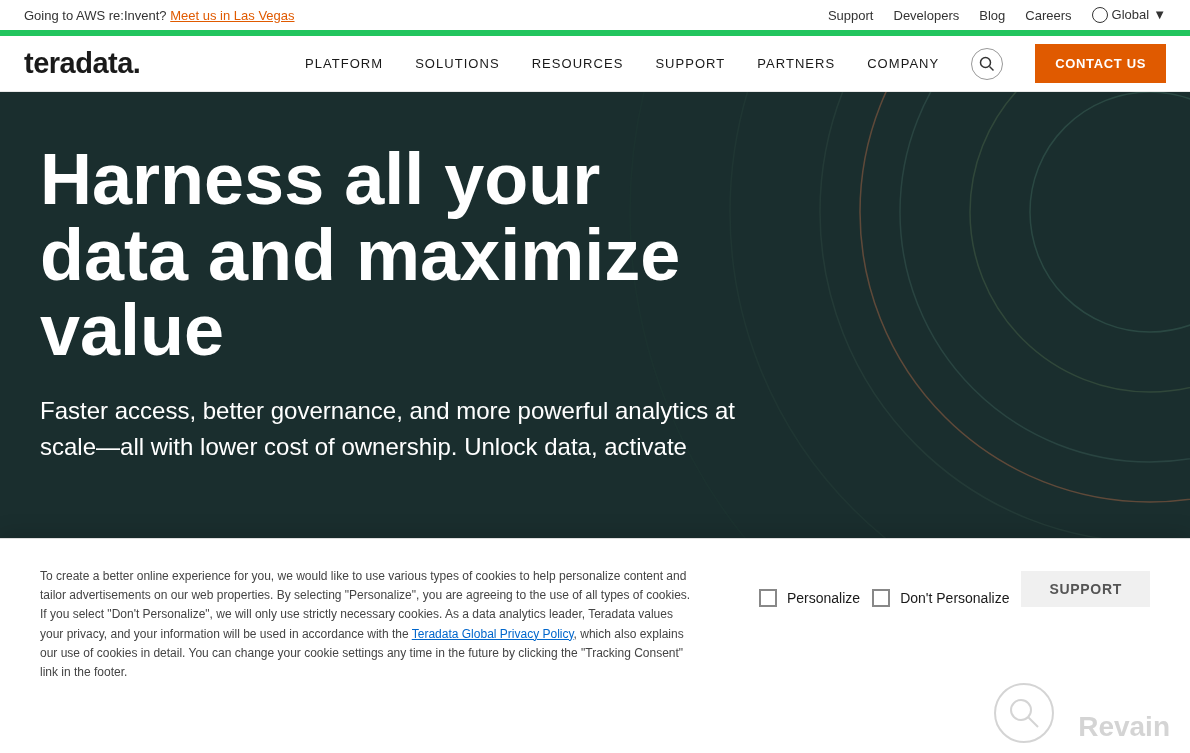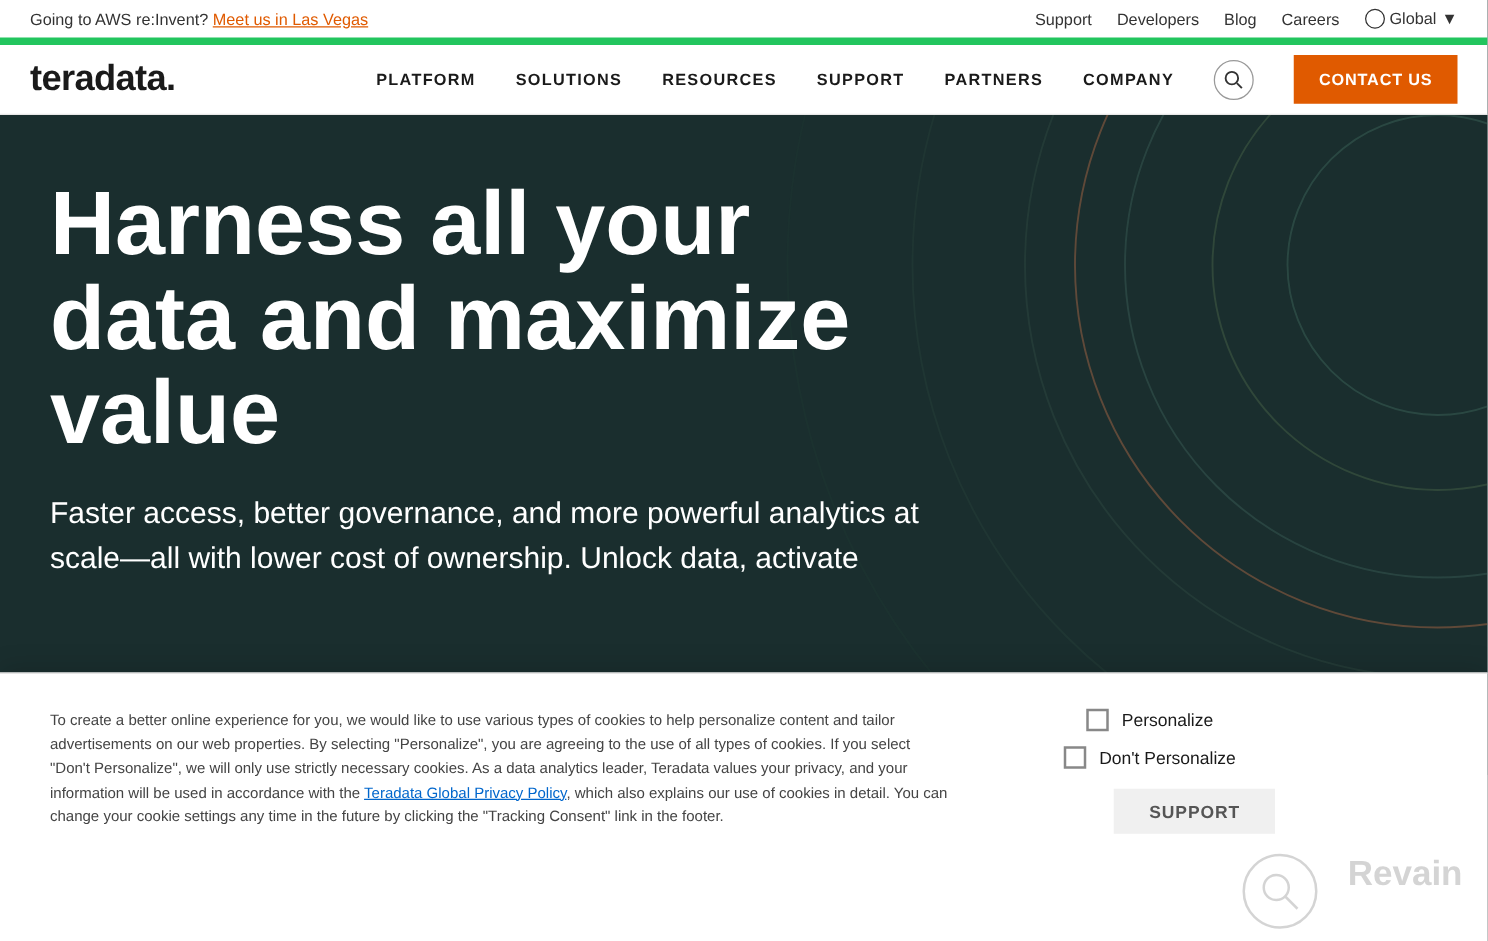--- a/index.html
+++ b/index.html
@@ -36,21 +36,21 @@
     .logo {
       font-size: 29px;
       font-weight: bold;
       color: #e05a00;
       letter-spacing: -0.5px;
     }
     .logo-text { color: #1a1a1a; }
     .nav-links { display: flex; align-items: center; gap: 32px; }
     .nav-link {
       font-size: 13px;
-      font-weight: 700;
+      font-weight: 400;
       letter-spacing: 0.08em;
       color: #1a1a1a;
       text-transform: uppercase;
       cursor: pointer;
       text-decoration: none;
     }
     .search-icon-nav {
       width: 32px; height: 32px;
       border: 1.5px solid #999;
       border-radius: 50%;
@@ -152,21 +152,21 @@
       color: #555;
       cursor: pointer;
       margin-top: 4px;
       align-self: flex-end;
     }
     .revain-watermark {
       position: absolute;
       bottom: 10px;
       right: 20px;
       display: flex;
-      align-items: flex-start;
+      align-items: flex-end;
       gap: 24px;
       opacity: 0.5;
     }
     .revain-logo-icon {
       width: 60px;
       height: 60px;
       border: 2px solid #aaa;
       border-radius: 50%;
       display: flex;
       align-items: center;
@@ -249,21 +249,21 @@
 
   <h1 class="hero-title">Harness all your data and maximize value</h1>
   <p class="hero-subtitle">Faster access, better governance, and more powerful analytics at scale—all with lower cost of ownership. Unlock data, activate</p>
 </div>
 
 <div class="cookie-overlay">
   <div class="cookie-body">
     <div class="cookie-text-col">
       <span>To create a better online experience for you, we would like to use various types of cookies to help personalize content and tailor advertisements on our web properties. By selecting "Personalize", you are agreeing to the use of all types of cookies. If you select "Don't Personalize", we will only use strictly necessary cookies. As a data analytics leader, Teradata values your privacy, and your information will be used in accordance with the </span><a href="#">Teradata Global Privacy Policy</a><span>, which also explains our use of cookies in detail. You can change your cookie settings any time in the future by clicking the "Tracking Consent" link in the footer.</span>
     </div>
-    <div style="display:flex;flex-direction:column;align-items:center;gap:12px;min-width:200px;">
+    <div style="display:flex;flex-direction:row;align-items:flex-end;gap:12px;min-width:200px;">
       <div class="cookie-option">
         <div class="cookie-checkbox"></div>
         <span>Personalize</span>
       </div>
       <div class="cookie-option">
         <div class="cookie-checkbox"></div>
         <span>Don't Personalize</span>
       </div>
       <button class="submit-btn">SUPPORT</button>
     </div>

